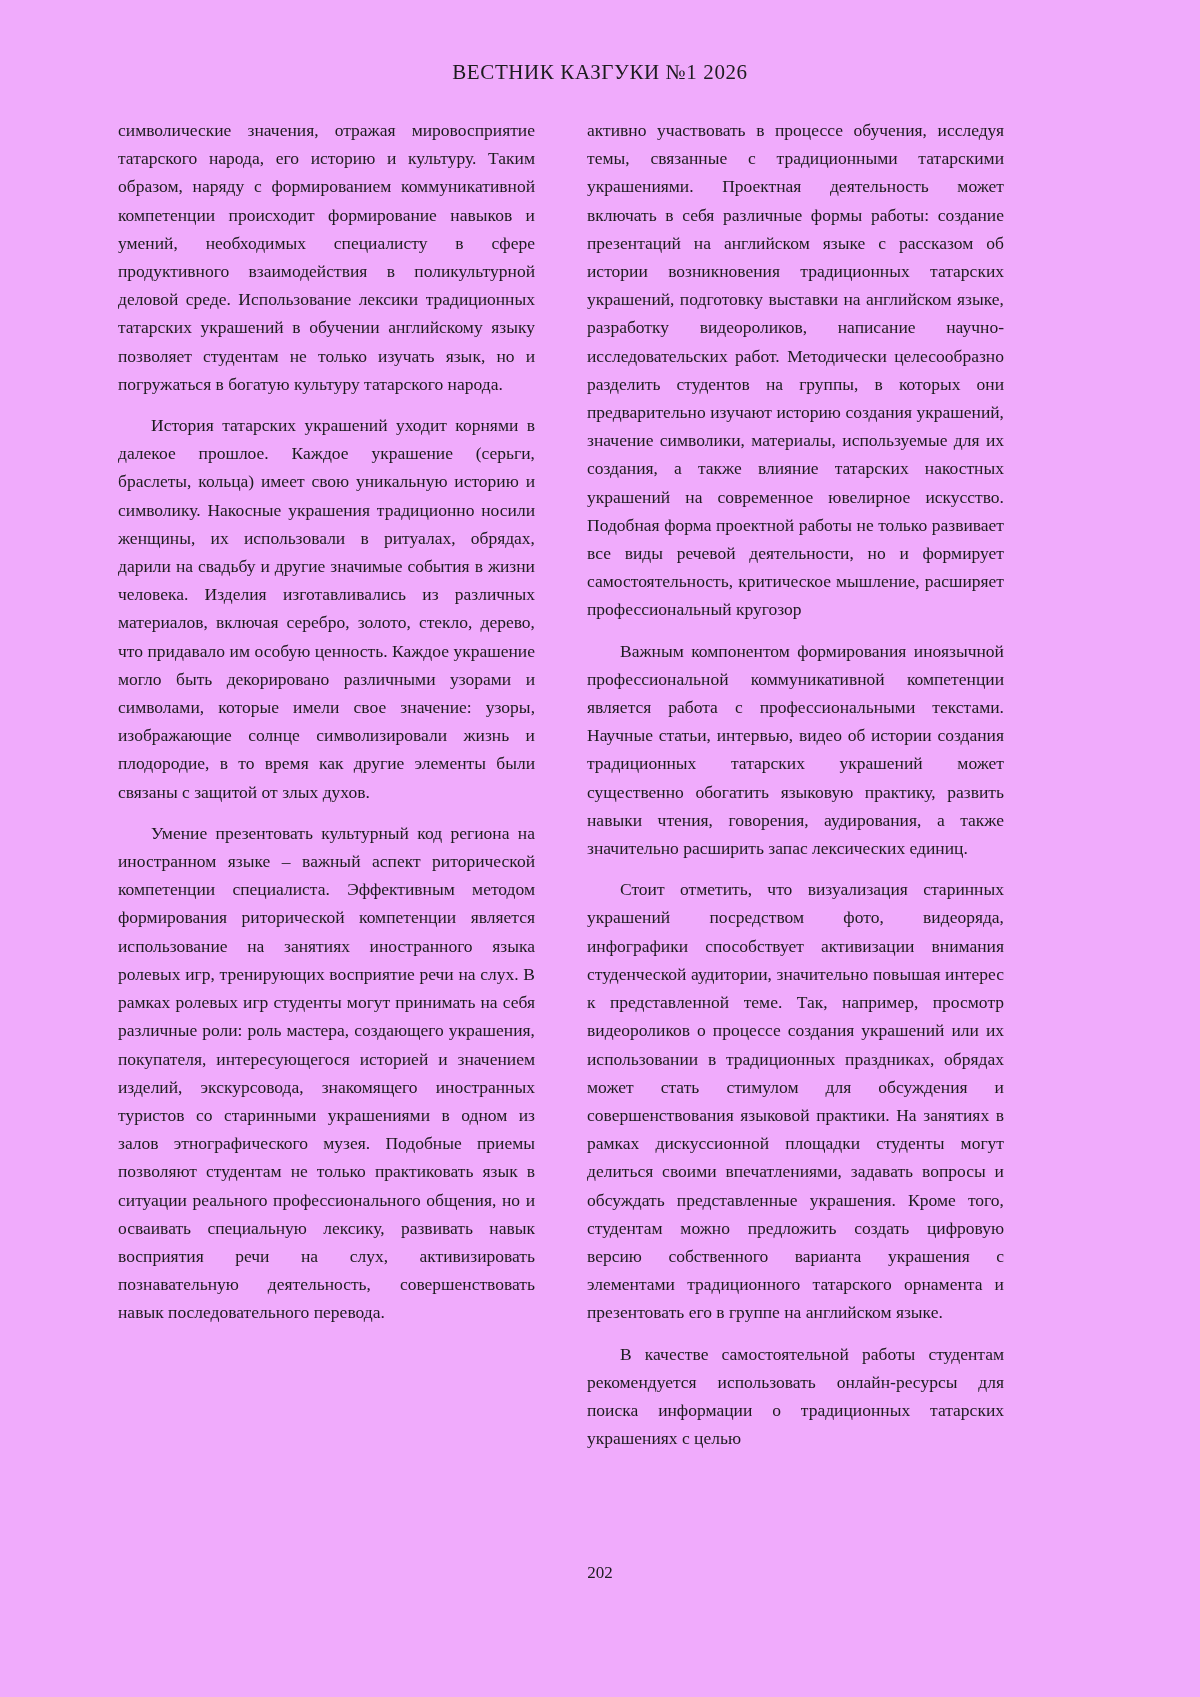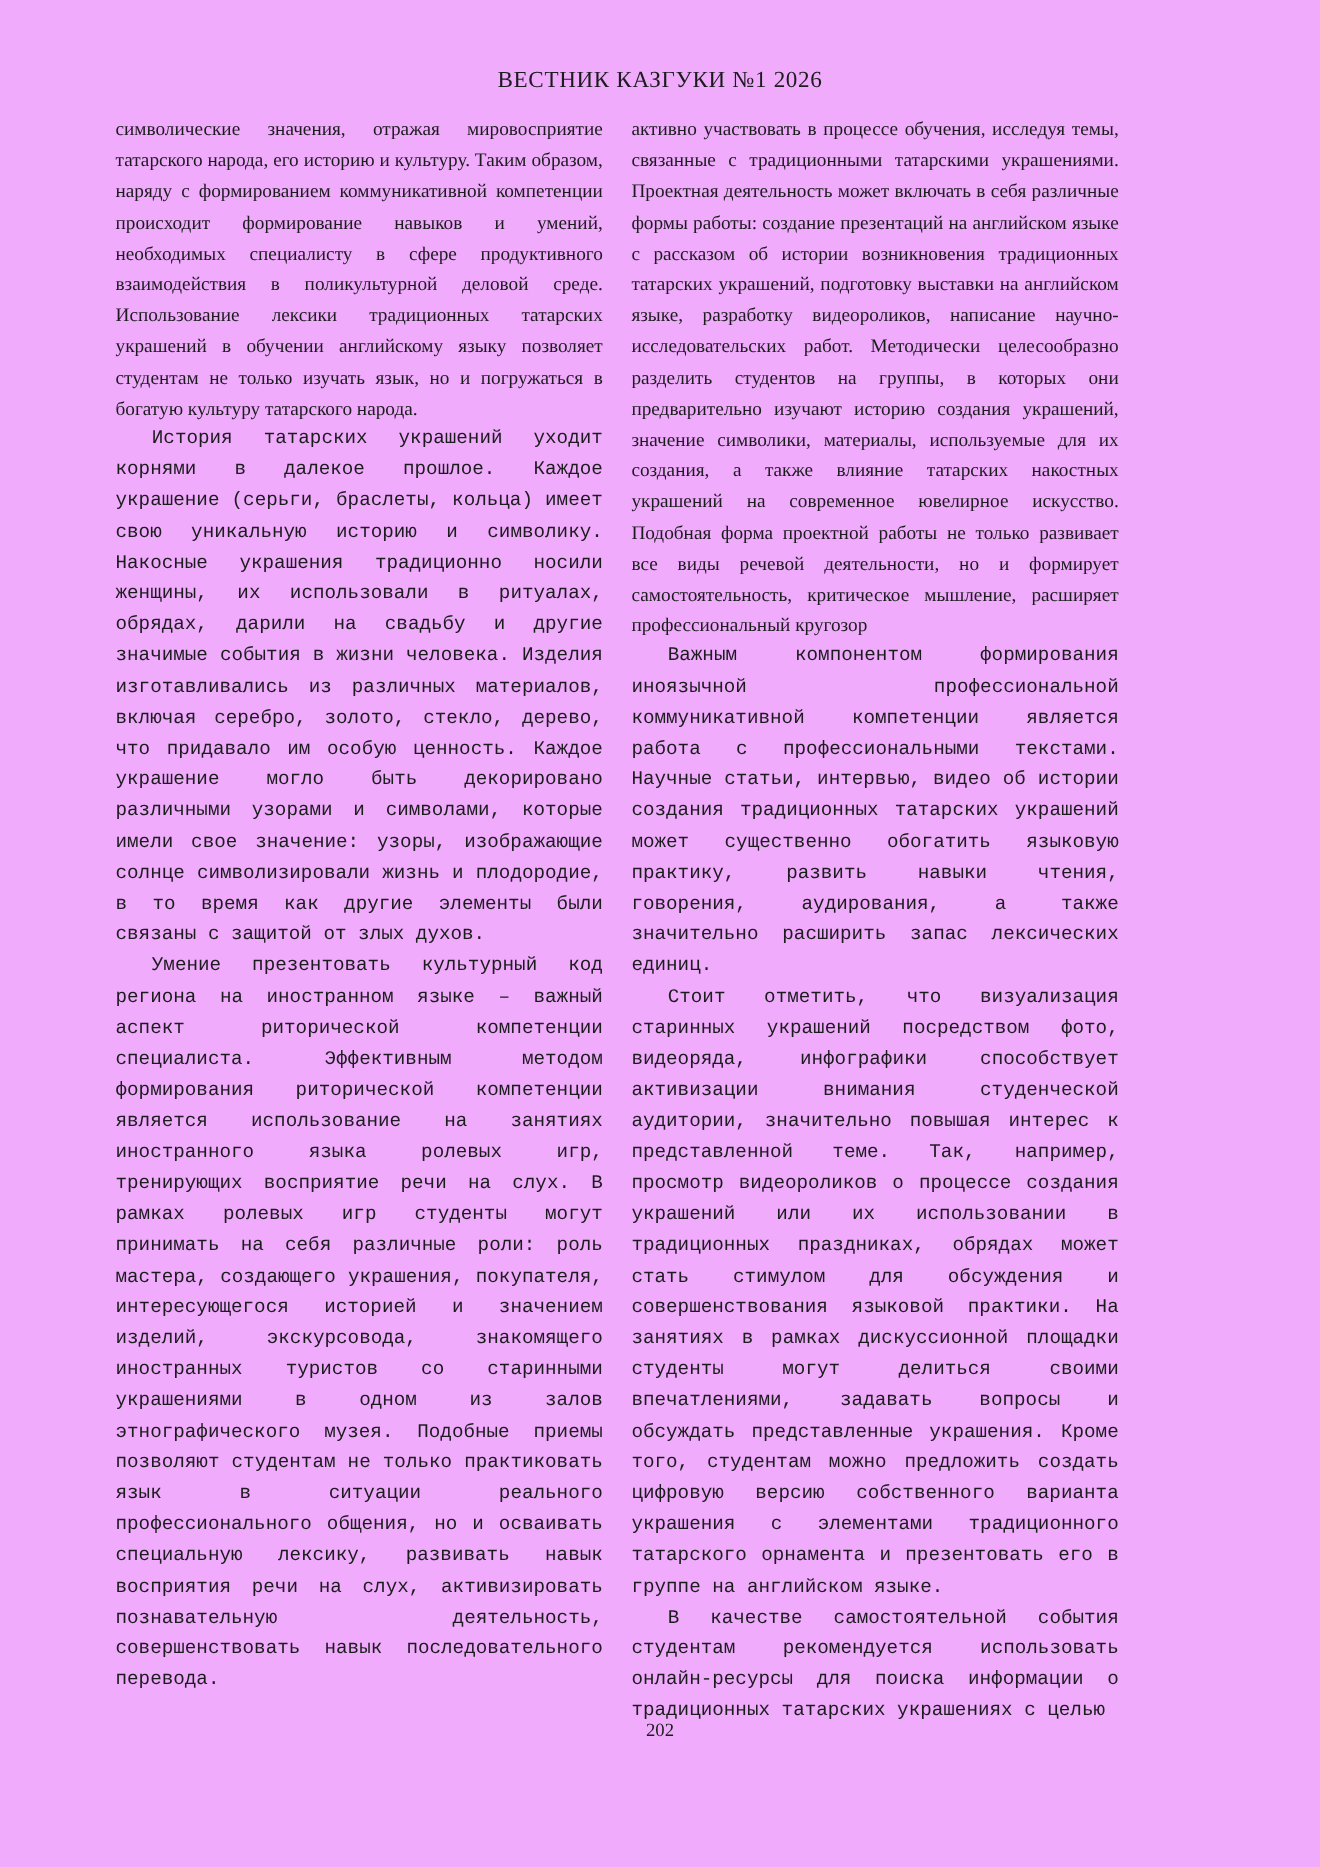--- a/index.html
+++ b/index.html
@@ -40,27 +40,26 @@
   }
   .col {
     width: 443px;
     text-align: justify;
     text-justify: inter-word;
     font-size: 17.5px;
     line-height: 28.2px;
     hyphens: none;
   }
   .para {
-    margin: 0;
+    margin: 13px;
     padding: 0;
     text-indent: 0;
   }
   .para.indent {
     text-indent: 33px;
-    font-family: Liberation Mono, monospace;
   }
   .footer {
     position: absolute;
     top: 1531px;
     left: 0;
     width: 100%;
     text-align: center;
     font-size: 17px;
     margin-top: 32px;
   }
@@ -75,19 +74,19 @@
   <div class="columns">
     <div class="col">
         <p class="para">символические значения, отражая мировосприятие татарского народа, его историю и культуру. Таким образом, наряду с формированием коммуникативной компетенции происходит формирование навыков и умений, необходимых специалисту в сфере продуктивного взаимодействия в поликультурной деловой среде. Использование лексики традиционных татарских украшений в обучении английскому языку позволяет студентам не только изучать язык, но и погружаться в богатую культуру татарского народа.</p>
         <p class="para indent">История татарских украшений уходит корнями в далекое прошлое. Каждое украшение (серьги, браслеты, кольца) имеет свою уникальную историю и символику. Накосные украшения традиционно носили женщины, их использовали в ритуалах, обрядах, дарили на свадьбу и другие значимые события в жизни человека. Изделия изготавливались из различных материалов, включая серебро, золото, стекло, дерево, что придавало им особую ценность. Каждое украшение могло быть декорировано различными узорами и символами, которые имели свое значение: узоры, изображающие солнце символизировали жизнь и плодородие, в то время как другие элементы были связаны с защитой от злых духов.</p>
         <p class="para indent">Умение презентовать культурный код региона на иностранном языке – важный аспект риторической компетенции специалиста. Эффективным методом формирования риторической компетенции является использование на занятиях иностранного языка ролевых игр, тренирующих восприятие речи на слух. В рамках ролевых игр студенты могут принимать на себя различные роли: роль мастера, создающего украшения, покупателя, интересующегося историей и значением изделий, экскурсовода, знакомящего иностранных туристов со старинными украшениями в одном из залов этнографического музея. Подобные приемы позволяют студентам не только практиковать язык в ситуации реального профессионального общения, но и осваивать специальную лексику, развивать навык восприятия речи на слух, активизировать познавательную деятельность, совершенствовать навык последовательного перевода.</p>
       </div>
     <div class="col">
         <p class="para">активно участвовать в процессе обучения, исследуя темы, связанные с традиционными татарскими украшениями. Проектная деятельность может включать в себя различные формы работы: создание презентаций на английском языке с рассказом об истории возникновения традиционных татарских украшений, подготовку выставки на английском языке, разработку видеороликов, написание научно-исследовательских работ. Методически целесообразно разделить студентов на группы, в которых они предварительно изучают историю создания украшений, значение символики, материалы, используемые для их создания, а также влияние татарских накостных украшений на современное ювелирное искусство. Подобная форма проектной работы не только развивает все виды речевой деятельности, но и формирует самостоятельность, критическое мышление, расширяет профессиональный кругозор</p>
         <p class="para indent">Важным компонентом формирования иноязычной профессиональной коммуникативной компетенции является работа с профессиональными текстами. Научные статьи, интервью, видео об истории создания традиционных татарских украшений может существенно обогатить языковую практику, развить навыки чтения, говорения, аудирования, а также значительно расширить запас лексических единиц.</p>
         <p class="para indent">Стоит отметить, что визуализация старинных украшений посредством фото, видеоряда, инфографики способствует активизации внимания студенческой аудитории, значительно повышая интерес к представленной теме. Так, например, просмотр видеороликов о процессе создания украшений или их использовании в традиционных праздниках, обрядах может стать стимулом для обсуждения и совершенствования языковой практики. На занятиях в рамках дискуссионной площадки студенты могут делиться своими впечатлениями, задавать вопросы и обсуждать представленные украшения. Кроме того, студентам можно предложить создать цифровую версию собственного варианта украшения с элементами традиционного татарского орнамента и презентовать его в группе на английском языке.</p>
-        <p class="para indent">В качестве самостоятельной события студентам рекомендуется использовать онлайн-ресурсы для поиска информации о традиционных татарских украшениях с целью</p>
+        <p class="para indent">В качестве самостоятельной работы студентам рекомендуется использовать онлайн-ресурсы для поиска информации о традиционных татарских украшениях с целью</p>
       </div>
   </div>
 
   <div class="footer">202</div>
 
 </div>
 
 </body></html>

